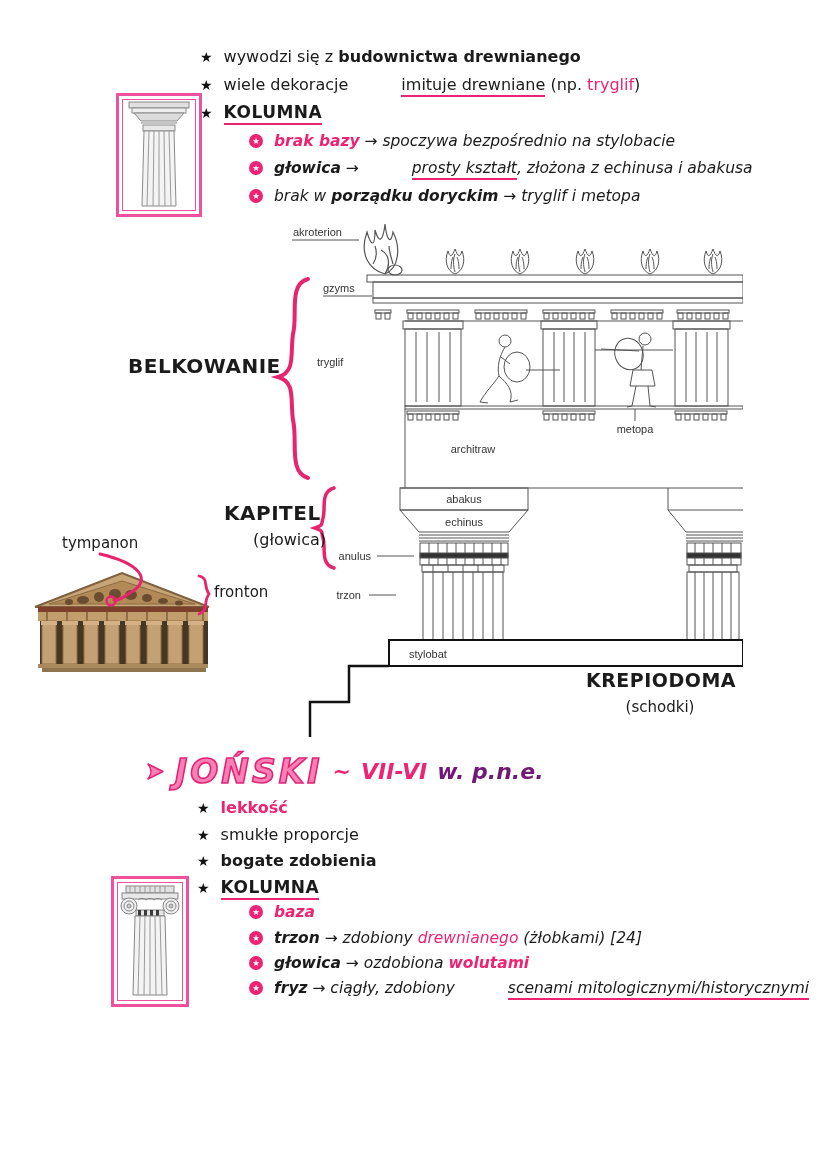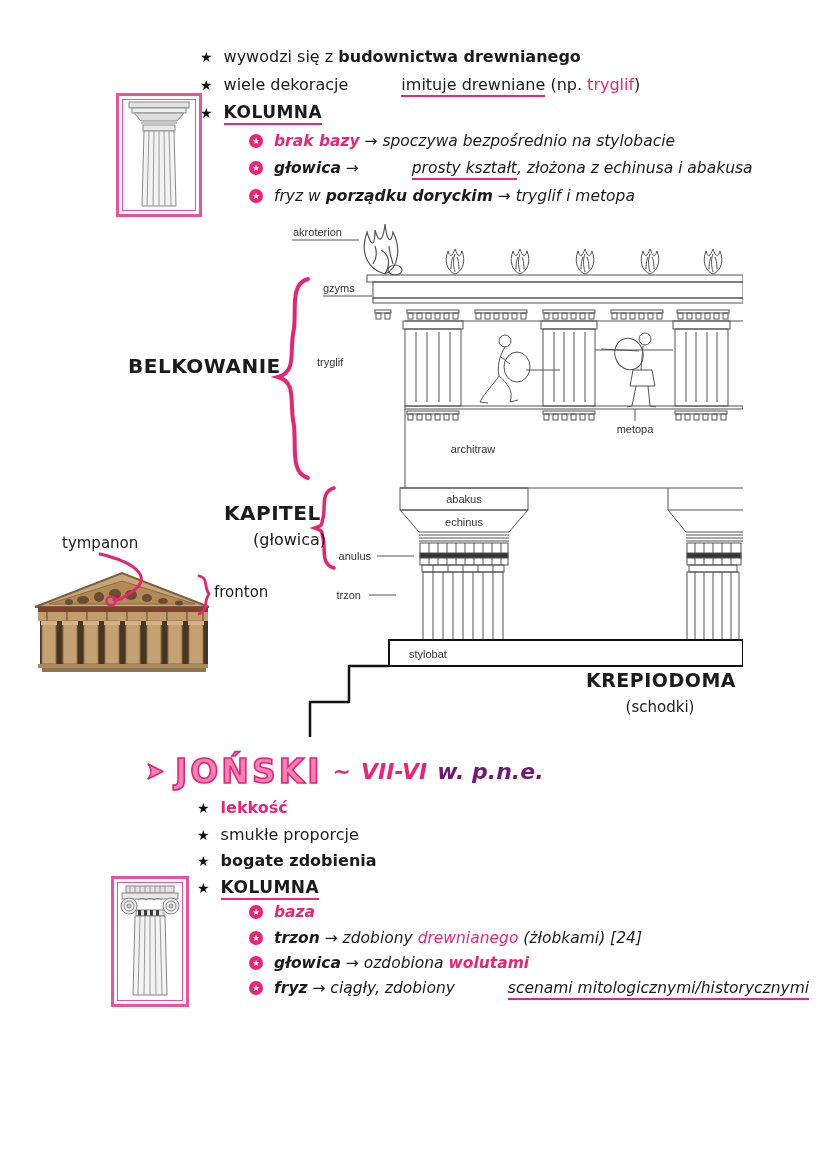--- a/index.html
+++ b/index.html
@@ -15,21 +15,21 @@
   .b{font-weight:bold;}
   .pink{color:#ed2473;}
   .u-pink{border-bottom:2px solid #ed2473;padding-bottom:1px;margin-left:48px;}
   .kolumna{font-size:17px;font-weight:bold;border-bottom:2.5px solid #ed2473;padding-bottom:1px;letter-spacing:.5px;}
   .h-big{font-size:20px;font-weight:bold;letter-spacing:.5px;}
   .h-med{font-size:15px;font-weight:normal;}
   .h-sub{font-size:16px;margin-left:24px;}
   .thumb{border:3px solid #f0519e;background:#fff;padding:3px;}
   .thumb-inner{border:1.5px solid #f0519e;display:flex;align-items:center;justify-content:center;background:#fff;}
   .ionic-head{display:flex;align-items:center;gap:10px;}
-  .jonski{font-size:33px;font-weight:bold;letter-spacing:3px;color:#f980b5;
+  .jonski{font-size:33px;font-weight:bold;font-style:italic;letter-spacing:3px;color:#f980b5;
           -webkit-text-stroke:1.6px #e02576;}
   .era-pink{font-size:22px;font-weight:bold;font-style:italic;color:#ed2473;}
   .era-black{font-size:22px;font-weight:bold;font-style:italic;color:#701a75;}
   .dlabel{font-family:"Liberation Sans",sans-serif;font-size:11px;fill:#333;}
   svg{display:block;}
 </style>
 </head>
 <body>
 
 <div class="page">
@@ -50,21 +50,21 @@
   <div class="abs line sub" style="left:249px;top:132px">
     <span class="flower">★</span>
     <span><span class="b pink">brak bazy</span><span> → spoczywa bezpośrednio na stylobacie</span></span>
   </div>
   <div class="abs line sub" style="left:249px;top:159px">
     <span class="flower">★</span>
     <span><span class="b">głowica</span><span> → </span><span class="u-pink">prosty kształt</span><span>, złożona z echinusa i abakusa</span></span>
   </div>
   <div class="abs line sub" style="left:249px;top:187px">
     <span class="flower">★</span>
-    <span><span>fryz w </span><span class="b">porządku doryckim</span><span> → tryglif i metopa</span></span>
+    <span><span>brak w </span><span class="b">porządku doryckim</span><span> → tryglif i metopa</span></span>
   </div>
 
   <div class="abs thumb" style="left:116px;top:93px">
     <div class="thumb-inner">
       <svg width="72" height="110" viewBox="0 0 72 110">
         <g stroke="#8a8a8a" stroke-width="1" fill="#ececec">
           <rect x="6" y="2" width="60" height="6" fill="#e0e0e0"></rect>
           <rect x="9" y="8" width="54" height="5" fill="#f0f0f0"></rect>
           <polygon points="11,13 61,13 54,21 18,21" fill="#dcdcdc"></polygon>
           <line x1="18" y1="23" x2="54" y2="23" fill="none"></line>

